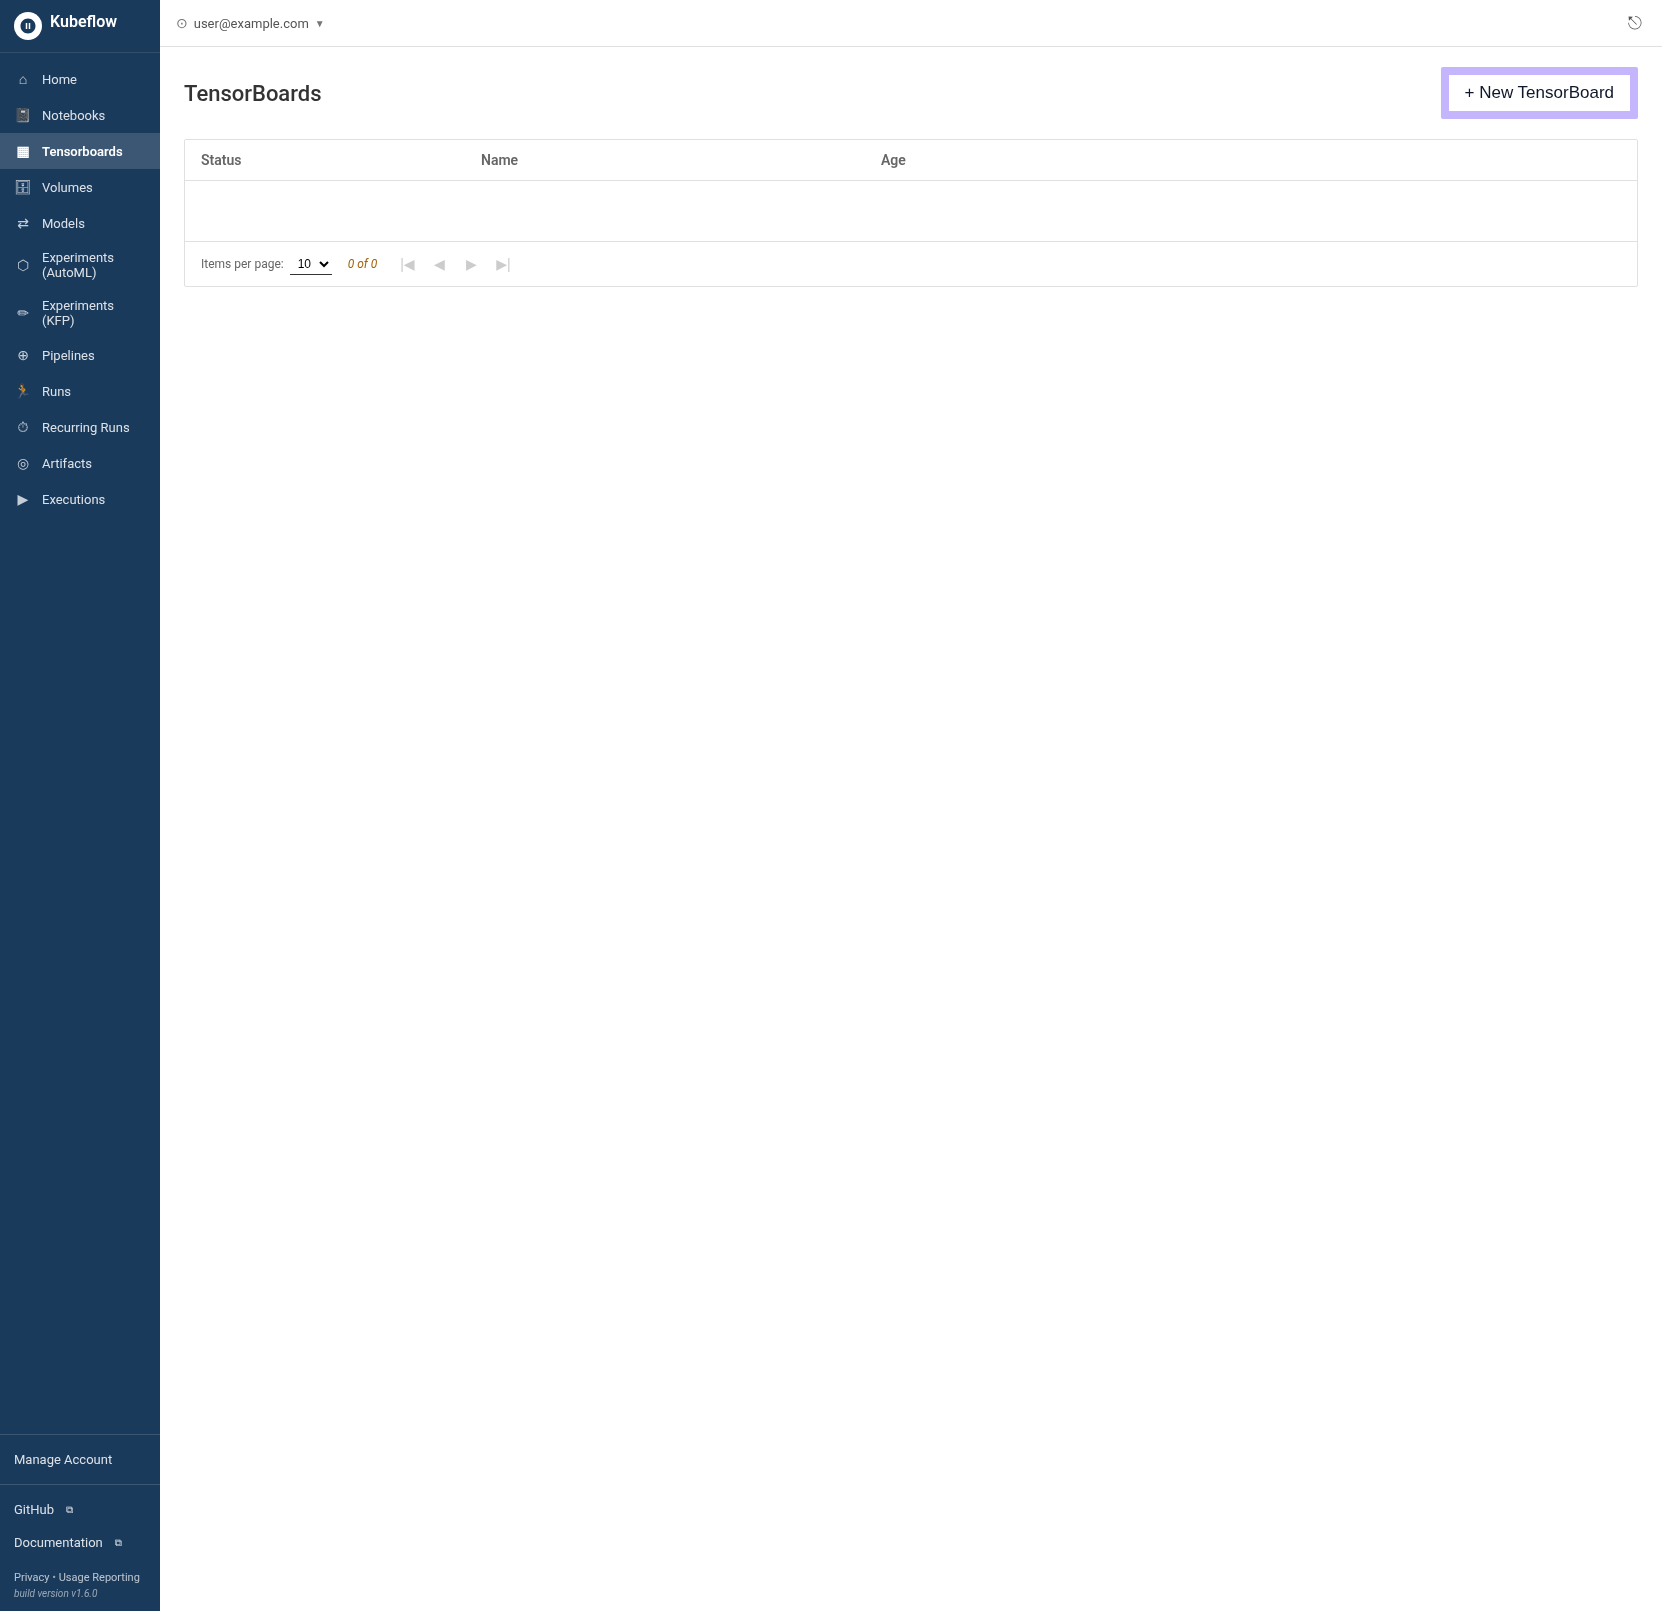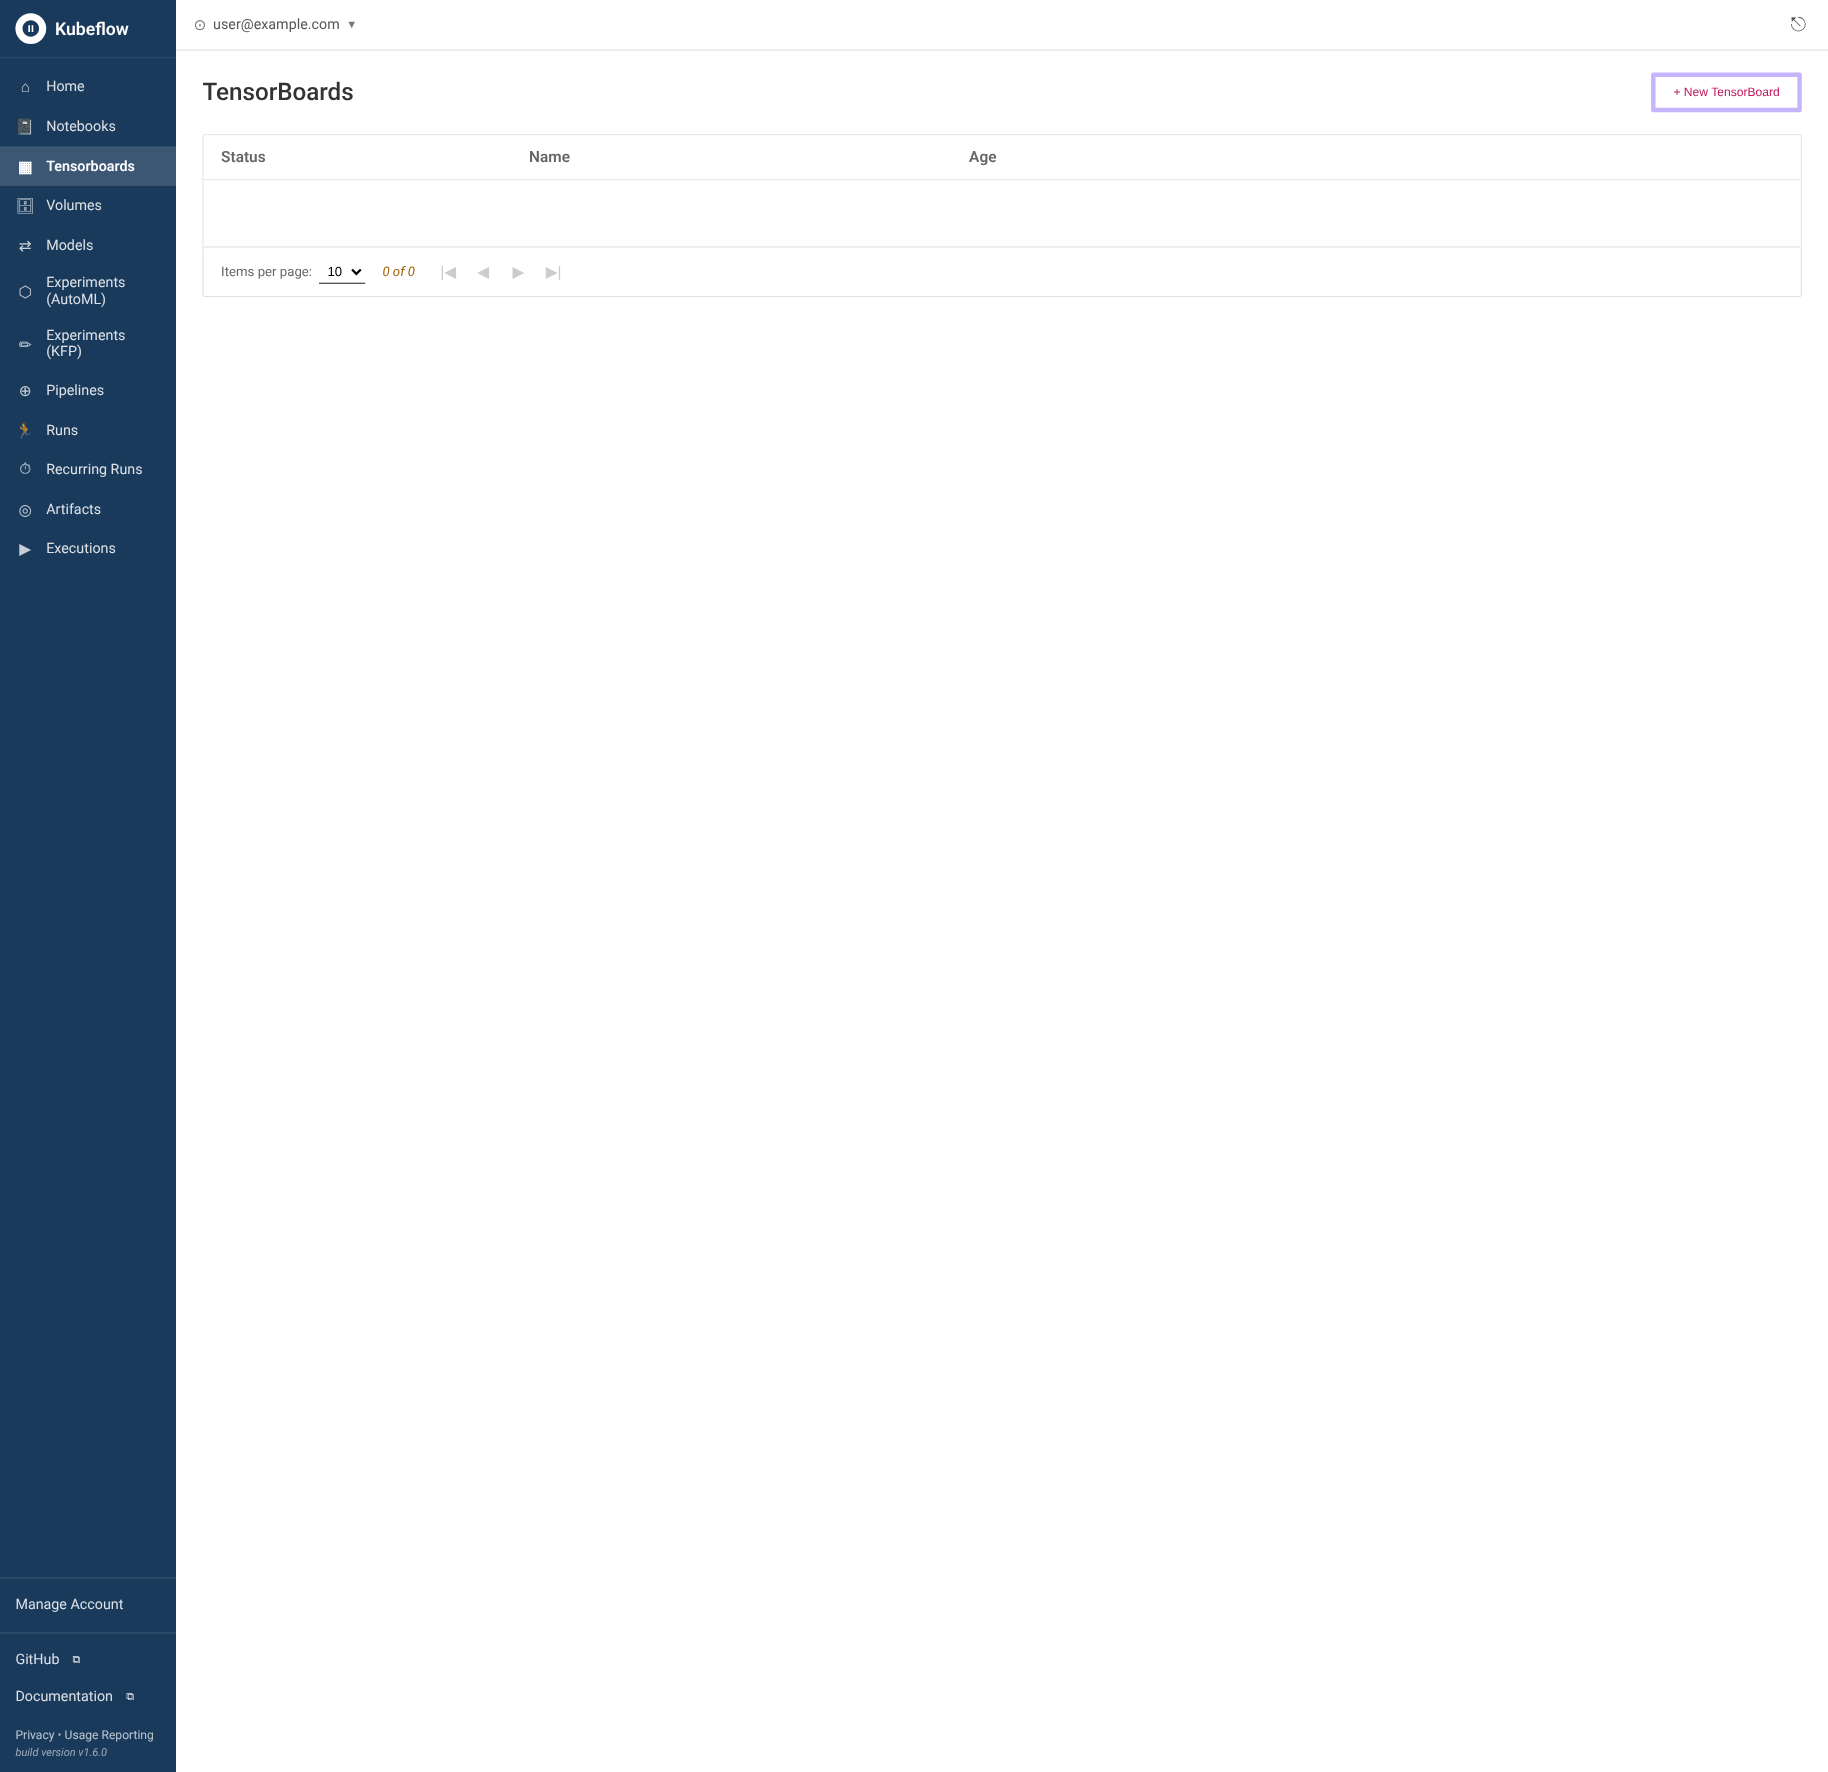--- a/index.html
+++ b/index.html
@@ -11,21 +11,20 @@
       min-width: 160px;
       background: #1a3a5c;
       color: #fff;
       display: flex;
       flex-direction: column;
       height: 100vh;
       overflow-y: auto;
     }
     .sidebar-logo {
       display: flex;
-      align-items: center;
       padding: 12px 14px;
       gap: 8px;
       border-bottom: 1px solid rgba(255,255,255,0.1);
     }
     .sidebar-logo-icon {
       width: 28px;
       height: 28px;
       background: #fff;
       border-radius: 50%;
       display: flex;
@@ -153,24 +152,24 @@
     .page-title {
       font-size: 22px;
       font-weight: 500;
       color: #333;
     }
     .new-tensorboard-btn {
       display: flex;
       align-items: center;
       gap: 6px;
       padding: 8px 16px;
-      border: 4px solid #c4b5fd;
-      background: #fff;
-      color: #be185d;
-      font-size: 11px;
+      border: 8px solid #c4b5fd;
+      background: #fff;
+      color: #0f172a;
+      font-size: 17px;
       font-weight: 500;
       cursor: pointer;
       border-radius: 2px;
     }
 
     
     .table-container {
       border: 1px solid #e0e0e0;
       border-radius: 2px;
       overflow: hidden;

